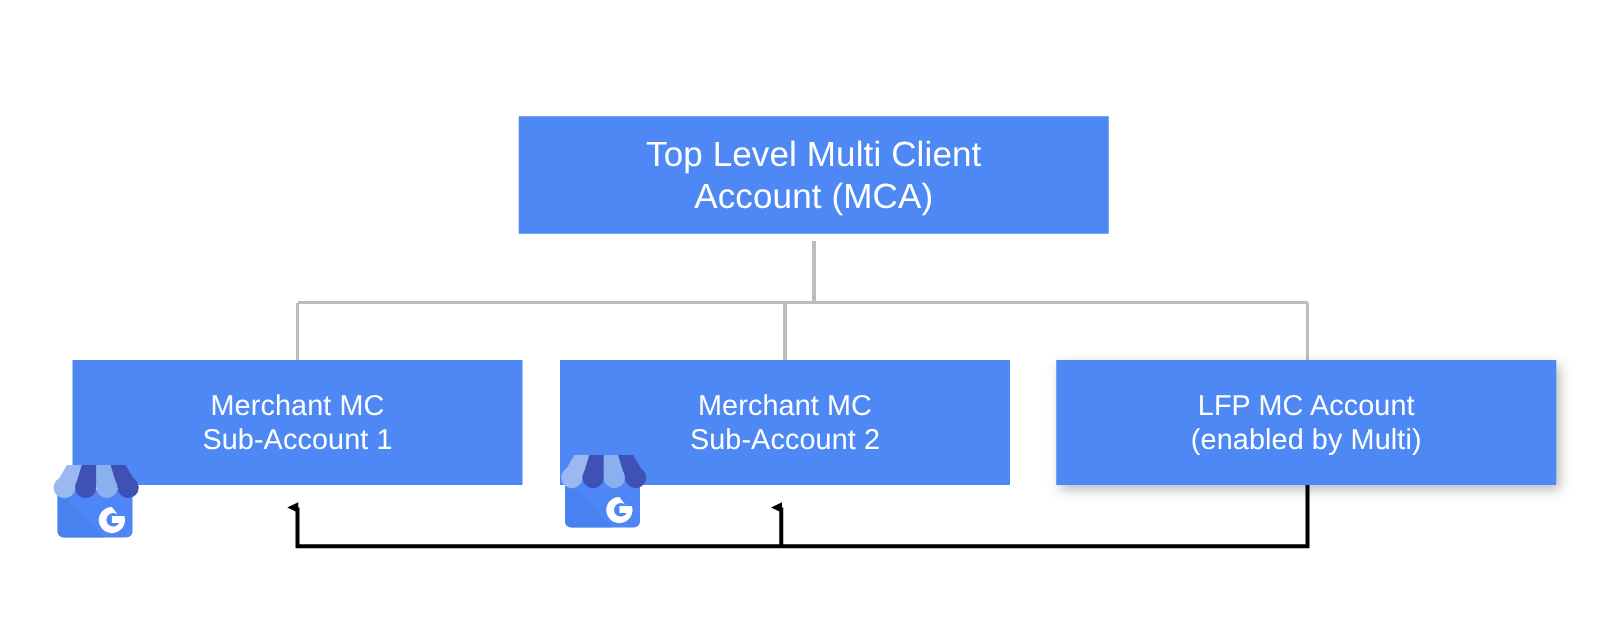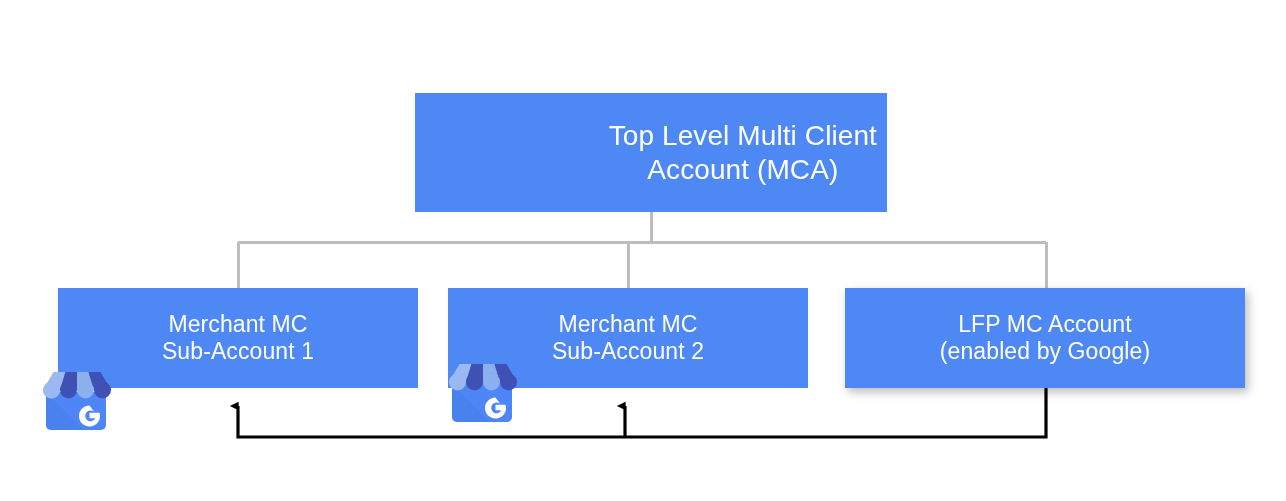--- a/index.html
+++ b/index.html
@@ -34,23 +34,22 @@
     text-align: center;
     color: #ffffff;
     line-height: 1.18;
     letter-spacing: 0.1px;
     user-select: none;
   }
   #node-top {
     left: 415px;
     top: 93px;
     width: 472px;
-    height: 119px;
+    height: 94px;
     font-size: 28px;
-    justify-content: flex-end;
   }
   #node-sub1 {
     left: 58px;
     top: 288px;
     width: 360px;
     height: 100px;
     font-size: 23px;
   }
   #node-sub2 {
     left: 448px;
@@ -111,21 +110,21 @@
 Sub-Account 1</span>
   </div>
 
   <div class="node-box" id="node-sub2" style="background:#4d88f5;">
     <span class="node-label">Merchant MC
 Sub-Account 2</span>
   </div>
 
   <div class="node-box" id="node-lfp" style="background:#4d88f5;">
     <span class="node-label">LFP MC Account
-(enabled by Google)</span>
+(enabled by Multi)</span>
   </div>
 
   <svg class="svg-layer" viewBox="0 0 1286 501" xmlns="http://www.w3.org/2000/svg">
     <defs>
       <marker id="arrowhead-up" markerWidth="10" markerHeight="10" refX="5" refY="8.6" orient="auto" markerUnits="userSpaceOnUse">
         <polygon points="5,0.4 9.2,9.2 0.8,9.2" fill="#000000"></polygon>
       </marker>
     </defs>
     <g stroke="#000000" stroke-width="3.2" fill="none">
       <path d="M1046,388 L1046,437 L238,437 L238,406" marker-end="url(#arrowhead-up)"></path>

